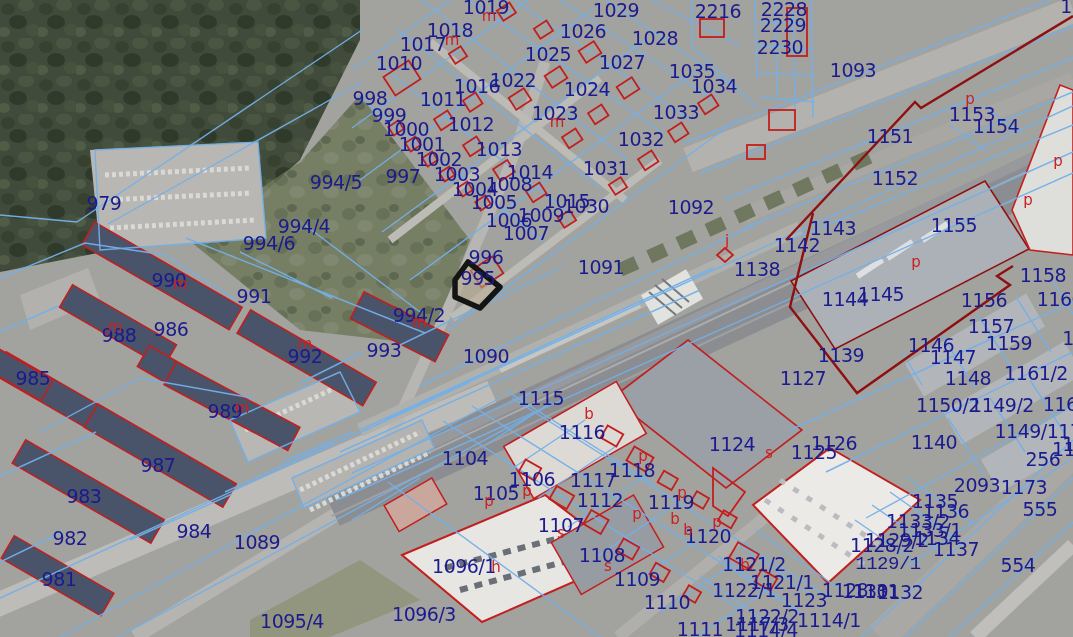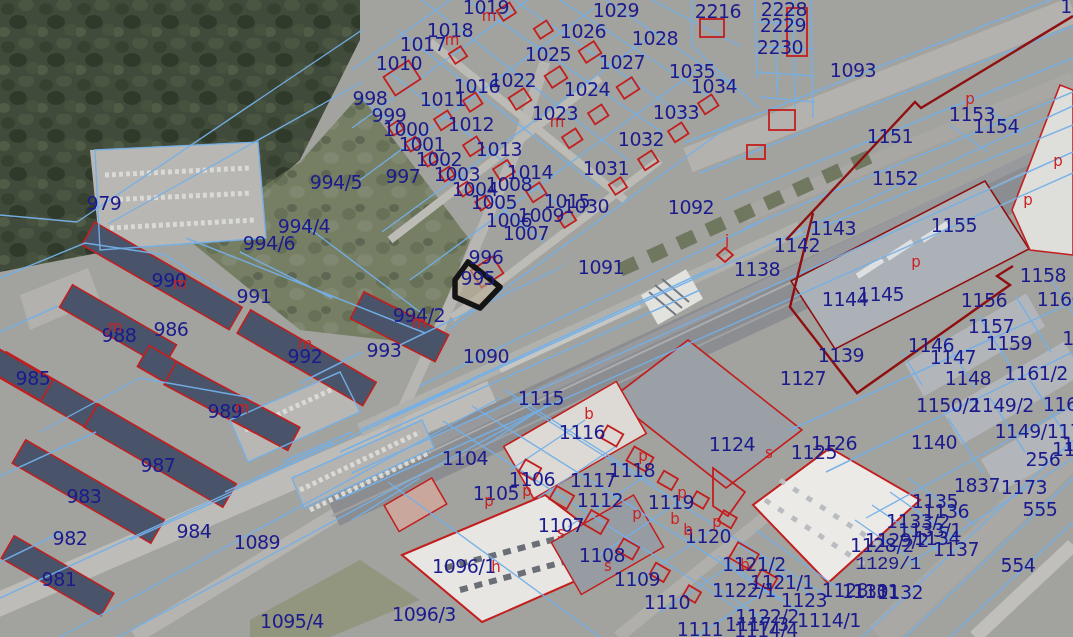--- a/index.html
+++ b/index.html
@@ -312,21 +312,21 @@
       <div class="plabel" style="left: 1066px; top: 404px;">1161</div>
       <div class="plabel" style="left: 1068px; top: 338px;">1</div>
       <div class="plabel" style="left: 732px; top: 444px;">1124</div>
       <div class="plabel" style="left: 834px; top: 443px;">1126</div>
       <div class="plabel" style="left: 814px; top: 452px;">1125</div>
       <div class="plabel" style="left: 934px; top: 442px;">1140</div>
       <div class="plabel" style="left: 1038px; top: 431px;">1149/117</div>
       <div class="plabel" style="left: 1060px; top: 449px; margin-left: 24px;">1150/1</div>
       <div class="plabel" style="left: 1043px; top: 459px;">256</div>
       <div class="plabel" style="left: 1068px; top: 444px;">1</div>
-      <div class="plabel" style="left: 977px; top: 485px;">1837</div>
+      <div class="plabel" style="left: 977px; top: 485px;">2093</div>
       <div class="plabel" style="left: 1024px; top: 487px;">1173</div>
       <div class="plabel" style="left: 935px; top: 501px;">1135</div>
       <div class="plabel" style="left: 946px; top: 511px;">1136</div>
       <div class="plabel" style="left: 1040px; top: 509px;">555</div>
       <div class="plabel" style="left: 918px; top: 521px;">1133/2</div>
       <div class="plabel" style="left: 956px; top: 523px; margin-top: 26px;">1137</div>
       <div class="plabel" style="left: 930px; top: 530px;">1133/1</div>
       <div class="plabel" style="left: 897px; top: 540px;">1129/2</div>
       <div class="plabel" style="left: 937px; top: 538px;">1134</div>
       <div class="plabel" style="left: 882px; top: 545px;">1128/2</div>

